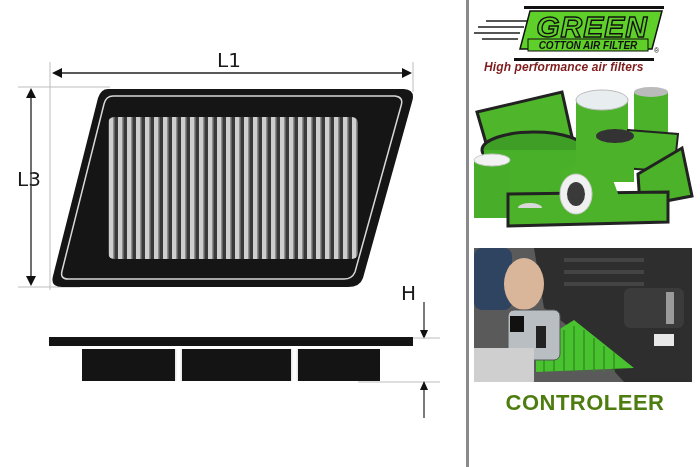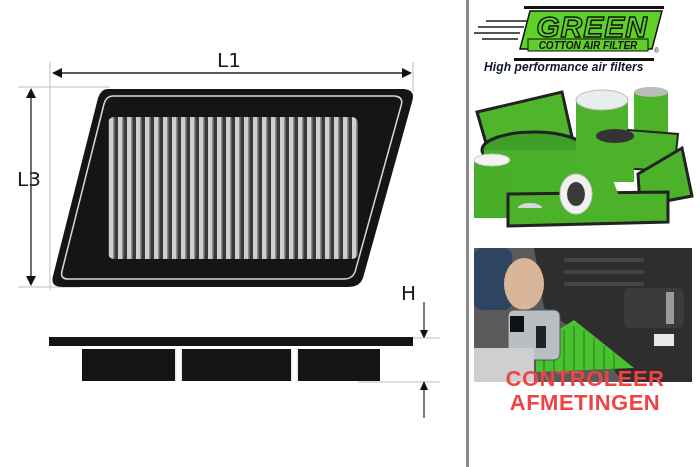--- a/index.html
+++ b/index.html
@@ -9,26 +9,26 @@
     }
     .abs { position: absolute; }
     .dim-label {
       font-family: "DejaVu Sans", sans-serif; font-size: 20px; color: #1a1a1a; font-weight: normal;
     }
     .divider { left: 466px; top: 0; width: 3px; height: 467px; background: #8a8a8a; }
     .logo-wrap { left: 472px; top: 6px; width: 210px; height: 70px; }
     .logo-tag {
       position: absolute; left: 14px; top: 55px;
       font-family: "Liberation Sans", sans-serif; font-weight: bold; font-style: italic;
-      font-size: 12px; color: #0f172a; letter-spacing: 0.1px; white-space: nowrap;
+      font-size: 12px; color: #7f1d1d; letter-spacing: 0.1px; white-space: nowrap;
     }
     .photo { overflow: hidden; }
     .cta {
-      left: 470px; top: 368px; width: 230px; text-align: center;
-      font-family: "Liberation Sans", sans-serif; font-weight: bold; color: #ef4444; line-height: 1;
+      left: 470px; top: 392px; width: 230px; text-align: center;
+      font-family: "Liberation Sans", sans-serif; font-weight: bold; color: #4d7c0f; line-height: 1;
     }
     .cta .l1 { font-size: 22px; letter-spacing: 0.5px; }
     .cta .l2 { font-size: 22px; letter-spacing: 0.5px; margin-top: 2px; }
     .cta .l3 { font-size: 15px; letter-spacing: 0.5px; margin-top: 4px; }
   </style>
 </head>
 <body>
 
 <div class="abs" style="left:0;top:0;width:460px;height:467px;text-decoration:underline;">
   <svg width="460" height="467" viewBox="0 0 460 467">
@@ -170,14 +170,13 @@
     <polygon points="0,124 40,108 44,116 4,132" fill="#e4c22e"></polygon>
 
     <rect x="180" y="86" width="20" height="12" fill="#e8e8e8"></rect>
 
     <rect x="0" y="100" width="60" height="34" fill="#cfcfcf"></rect>
   </svg>
 </div>
 
 <div class="abs cta">
   <div class="l1">CONTROLEER</div>
-  <div class="l2">AFMETINGEN</div>
 </div>
 
 </body></html>

